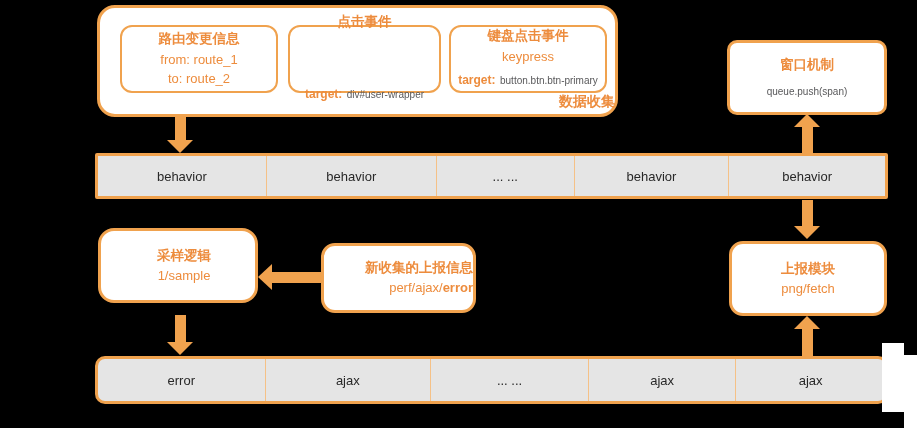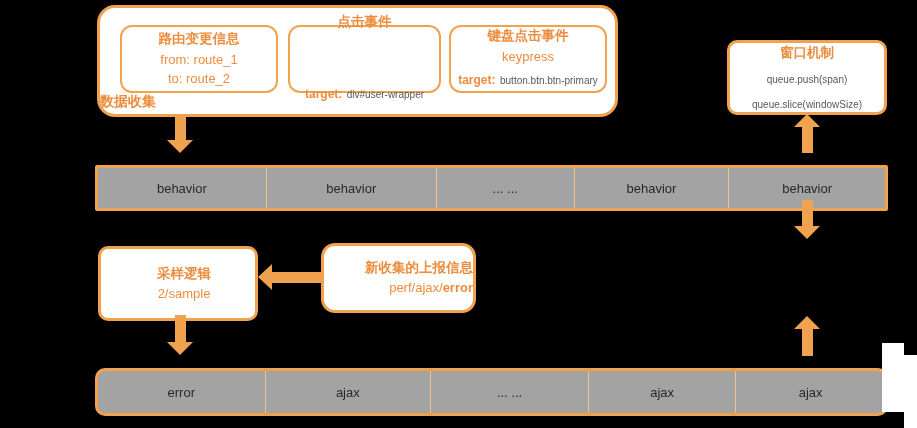--- a/index.html
+++ b/index.html
@@ -14,23 +14,23 @@
         display:flex;flex-direction:column;align-items:center;justify-content:center;text-align:center;}
   .container{position:absolute;background:#fff;border:3px solid var(--accent);border-radius:18px;box-sizing:border-box;}
   .mini{position:absolute;background:#fff;border:2.5px solid var(--accent);border-radius:12px;box-sizing:border-box;
         display:flex;flex-direction:column;align-items:center;justify-content:center;text-align:center;}
   .cn{color:var(--accent-text);font-size:13.5px;font-weight:600;line-height:1.5;}
   .code{color:var(--accent-text);font-size:13px;line-height:1.5;}
   .codedark{color:var(--code-text);font-size:10px;line-height:1.55;margin-top:9px;}
   .target{line-height:1.6;white-space:nowrap;}
   .tlabel{color:var(--accent-text);font-size:12px;font-weight:700;}
   .tvalue{color:var(--code-text);font-size:10px;}
-  .container-label{position:absolute;left:0;right:0;bottom:3px;text-align:left;
+  .container-label{position:absolute;left:0;right:0;bottom:3px;text-align:right;
         color:var(--accent-text);font-size:14px;font-weight:600;}
-  .row{position:absolute;background:#a3a3a3;border:3px solid var(--accent);box-sizing:border-box;display:flex;margin-top:12px;}
+  .row{position:absolute;background:#e5e5e5;border:3px solid var(--accent);box-sizing:border-box;display:flex;}
   .cell{display:flex;align-items:center;justify-content:center;color:var(--dark-text);
         font-size:13px;font-weight:500;}
   .cell + .cell{border-left:1px solid var(--separator);}
   .shaft{position:absolute;background:var(--accent);}
   .head{position:absolute;width:0;height:0;}
   .head-down{border-left:13px solid transparent;border-right:13px solid transparent;border-top:13px solid var(--accent);}
   .head-up{border-left:13px solid transparent;border-right:13px solid transparent;border-bottom:13px solid var(--accent);}
   .head-left{border-top:13px solid transparent;border-bottom:13px solid transparent;border-right:14px solid var(--accent);}
   .artifact{position:absolute;background:#fff;z-index:5;}
   .bold{font-weight:700;}
@@ -60,41 +60,44 @@
         <span class="tlabel">target:</span>
         <span class="tvalue">button.btn.btn-primary</span>
       </div>
     </div>
     <div class="container-label">数据收集</div>
   </div>
 
   <div class="wbox" style="left:727px;top:40px;width:160px;height:75px;border-radius:10px;">
     <div class="cn">窗口机制</div>
     <div class="codedark">queue.push(span)</div>
-    <div class="codedark">queue.slice(windowSize)</div>
   </div>
 
   <div class="row" style="left:95px;top:153px;width:793px;height:46px;border-radius:2px;">
     <div class="cell" style="flex-grow:167;">behavior</div>
     <div class="cell" style="flex-grow:169;">behavior</div>
     <div class="cell" style="flex-grow:158;">... ...</div>
     <div class="cell" style="flex-grow:147;">behavior</div>
     <div class="cell" style="flex-grow:150;">behavior</div>
   </div>
 
-  <div class="wbox" style="left:98px;top:246px;width:160px;height:75px;border-radius:10px;padding-left:12px;">
+  <div class="wbox" style="left:98px;top:228px;width:160px;height:75px;border-radius:16px;padding-left:12px;">
     <div class="cn">采样逻辑</div>
-    <div class="code">2/sample</div>
+    <div class="code">1/sample</div>
   </div>
 
   <div class="wbox" style="left:321px;top:243px;width:155px;height:70px;border-radius:14px;align-items:flex-end;">
     <div class="cn">新收集的上报信息</div>
     <div class="code"><span>perf/ajax/</span><span class="bold">error</span></div>
   </div>
 
+  <div class="wbox" style="left:729px;top:241px;width:158px;height:75px;border-radius:14px;">
+    <div class="cn">上报模块</div>
+    <div class="code">png/fetch</div>
+  </div>
 
   <div class="row" style="left:95px;top:356px;width:793px;height:48px;border-radius:10px;">
     <div class="cell" style="flex-grow:167;">error</div>
     <div class="cell" style="flex-grow:169;">ajax</div>
     <div class="cell" style="flex-grow:158;">... ...</div>
     <div class="cell" style="flex-grow:147;">ajax</div>
     <div class="cell" style="flex-grow:150;">ajax</div>
   </div>
 
   <div>

